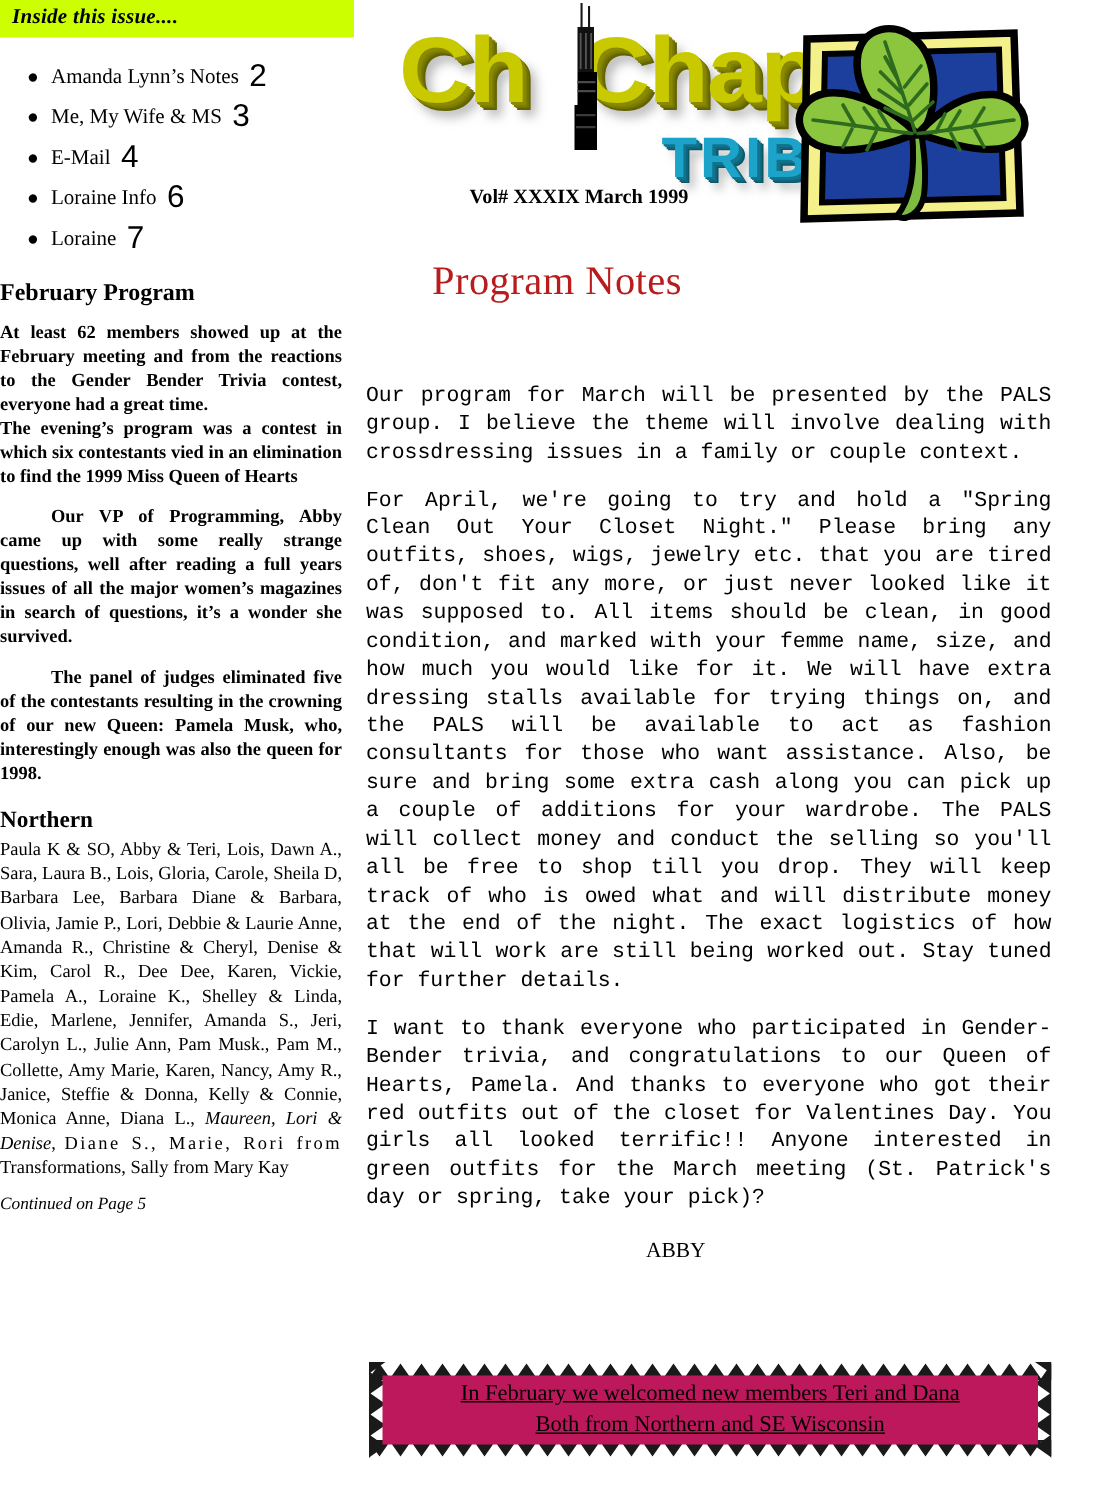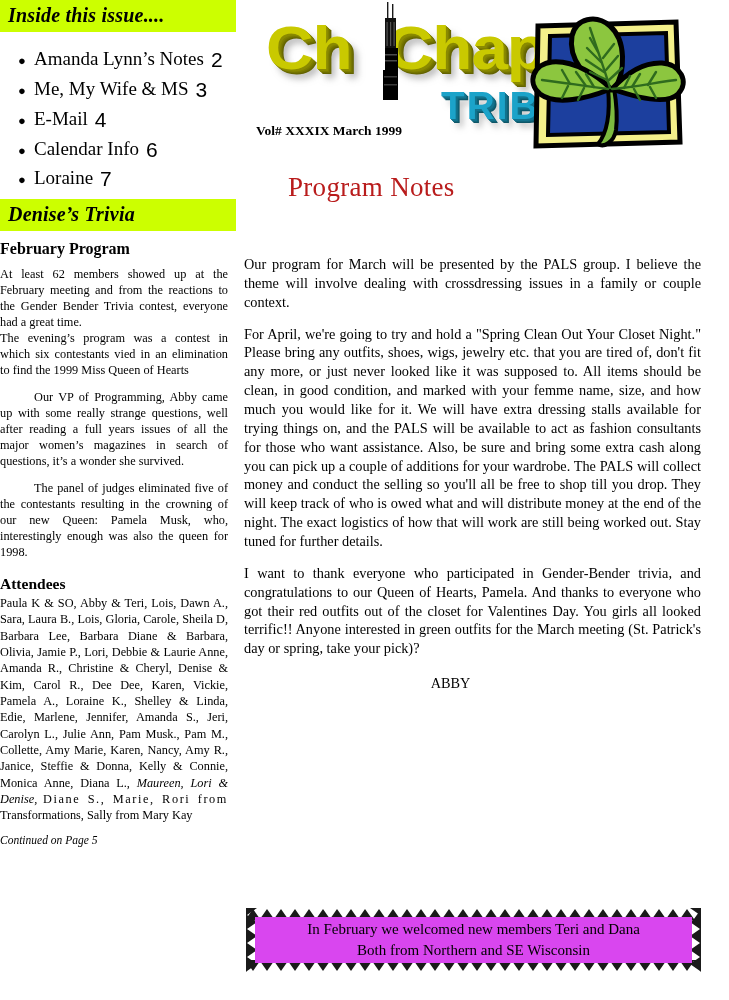--- a/index.html
+++ b/index.html
@@ -32,21 +32,21 @@
     position: relative;
   }
 
   
   .green-bar {
     background: #ccff00;
     padding: 3px 8px 4px 8px;
     font-family: "Liberation Serif", serif;
     font-weight: bold;
     font-style: italic;
-    font-size: 20px;
+    font-size: 14px;
     line-height: 1.25;
     letter-spacing: .2px;
   }
 
   
   .toc {
     margin: 0;
     padding: 12px 0 6px 0;
     list-style: none;
   }
@@ -58,21 +58,21 @@
   }
   .toc .bullet {
     width: 16px;
     flex: 0 0 16px;
     font-size: 13px;
     line-height: 1;
     color: #000;
   }
   .toc .toc-label {
     font-family: "Liberation Serif", serif;
-    font-size: 19px;
+    font-size: 14px;
     white-space: nowrap;
   }
   .toc .toc-page {
     font-family: "Liberation Sans", sans-serif;
     font-size: 21px;
     margin-left: 7px;
     position: relative;
     top: 2px;
     line-height: .8;
   }
@@ -84,21 +84,21 @@
     font-weight: bold;
     font-size: 16px;
     margin: 9px 0 9px 0;
   }
   .lc-body {
     font-size: 12.3px;
     line-height: 1.30;
     text-align: justify;
     margin: 0 0 0 0;
   }
-  .lc-body p { margin: 0 0 11px 0; }
+  .lc-body p { margin: 0 0 11px 0; font-weight: bold; }
   .lc-body p.indent { text-indent: 34px; }
   .lc-body p.tight { margin-bottom: 0; }
 
   .attendees-head {
     font-family: "Liberation Serif", serif;
     font-weight: bold;
     font-size: 15.5px;
     margin: 14px 0 2px 0;
   }
   .attendees-body {
@@ -174,20 +174,21 @@
       7px 8px 6px rgba(130,130,130,.5);
     white-space: nowrap;
     transform: scaleX(1.02);
     transform-origin: left center;
   }
   .volline {
     position: absolute;
     left: 20px;
     top: 122px;
     width: 260px;
+    text-align: center;
     font-family: "Liberation Serif", serif;
     font-weight: bold;
     font-size: 13.5px;
     line-height: 1.32;
   }
 
   
   .shamrock-wrap {
     position: absolute;
     left: 288px;
@@ -204,21 +205,21 @@
     margin: 12px 0 0 52px;
     letter-spacing: .3px;
   }
   .rc-body {
     padding: 0 12px 0 8px;
     margin-top: 52px;
     font-size: 14.3px;
     line-height: 1.32;
     text-align: justify;
   }
-  .rc-body p { margin: 0 16px 13px 0; }
+  .rc-body p { margin: 0 16px 13px 0; font-family: Liberation Mono, monospace; }
   .rc-sign {
     text-align: center;
     margin: 16px 0 0 0;
     font-size: 14.3px;
     padding-right: 60px;
   }
 
   
   .notice-wrap {
     position: absolute;
@@ -230,22 +231,23 @@
   .notice-inner {
     position: absolute;
     inset: 9px 9px 9px 9px;
     display: flex;
     flex-direction: column;
     align-items: center;
     justify-content: center;
     text-align: center;
     font-size: 15px;
     line-height: 1.42;
-    background: #d946ef;
+    background: #be185d;
     z-index: 2;
+    text-decoration: underline;
   }
   .zz { position: absolute; z-index: 1; }
   .zz-top    { left: 0; top: 0;   width: 455px; height: 12px; }
   .zz-bottom { left: 0; bottom: 0; width: 455px; height: 12px; transform: scaleY(-1); }
   .zz-left   { left: 0; top: 0;   width: 12px;  height: 64px; }
   .zz-right  { right: 0; top: 0;  width: 12px;  height: 64px; transform: scaleX(-1); }
 </style>
 </head>
 <body>
 
@@ -266,43 +268,42 @@
         <span class="toc-label">Me, My Wife &amp; MS</span>
         <span class="toc-page">3</span>
       </li>
       <li>
         <span class="bullet">●</span>
         <span class="toc-label">E-Mail</span>
         <span class="toc-page">4</span>
       </li>
       <li>
         <span class="bullet">●</span>
-        <span class="toc-label">Calendar Info</span>
+        <span class="toc-label">Loraine Info</span>
         <span class="toc-page">6</span>
       </li>
       <li>
         <span class="bullet">●</span>
         <span class="toc-label">Loraine</span>
         <span class="toc-page">7</span>
       </li>
     </ul>
 
-    <div class="green-bar">Denise’s Trivia</div>
 
     <div class="lc-pad">
       <div class="sec-head">February Program</div>
 
       <div class="lc-body">
         <p class="tight">At least 62 members showed up at the February meeting and from  the reactions to the Gender Bender Trivia contest, everyone had a great time.</p>
         <p>The evening’s program was a contest in which six contestants vied in an elimination to find the 1999 Miss Queen of Hearts</p>
         <p class="indent">Our VP of Programming, Abby came up with some really strange questions, well after reading a full years issues of all the major women’s magazines in search of questions, it’s a wonder she survived.</p>
         <p class="indent">The panel of judges eliminated five of the contestants resulting in the crowning of our new Queen: Pamela Musk, who, interestingly enough was also the queen for 1998.</p>
       </div>
 
-      <div class="attendees-head">Attendees</div>
+      <div class="attendees-head">Northern</div>
       <p class="attendees-body"><span>Paula K &amp; SO, Abby &amp; Teri, Lois, Dawn A., Sara, Laura B., Lois, Gloria, Carole, Sheila D, Barbara Lee, Barbara Diane &amp; Barbara, Olivia, Jamie P., Lori, Debbie &amp; Laurie Anne, Amanda R., Christine &amp; Cheryl, Denise &amp; Kim, Carol R., Dee Dee, Karen, Vickie, Pamela A., Loraine K., Shelley &amp; Linda, Edie, Marlene, Jennifer, Amanda S., Jeri, Carolyn L., Julie Ann, Pam Musk., Pam M., Collette, Amy Marie, Karen, Nancy, Amy R., Janice, Steffie &amp; Donna, Kelly &amp; Connie, Monica Anne, Diana L., </span><span class="ital">Maureen, Lori &amp; Denise</span><span>, </span><span class="spaced">Diane S., Marie, Rori from </span><span>Transformations, Sally from Mary Kay</span></p>
 
       <div class="continued">Continued on Page 5</div>
     </div>
   </div>
 
   <div class="col-right">
 
     <div class="masthead">
 

